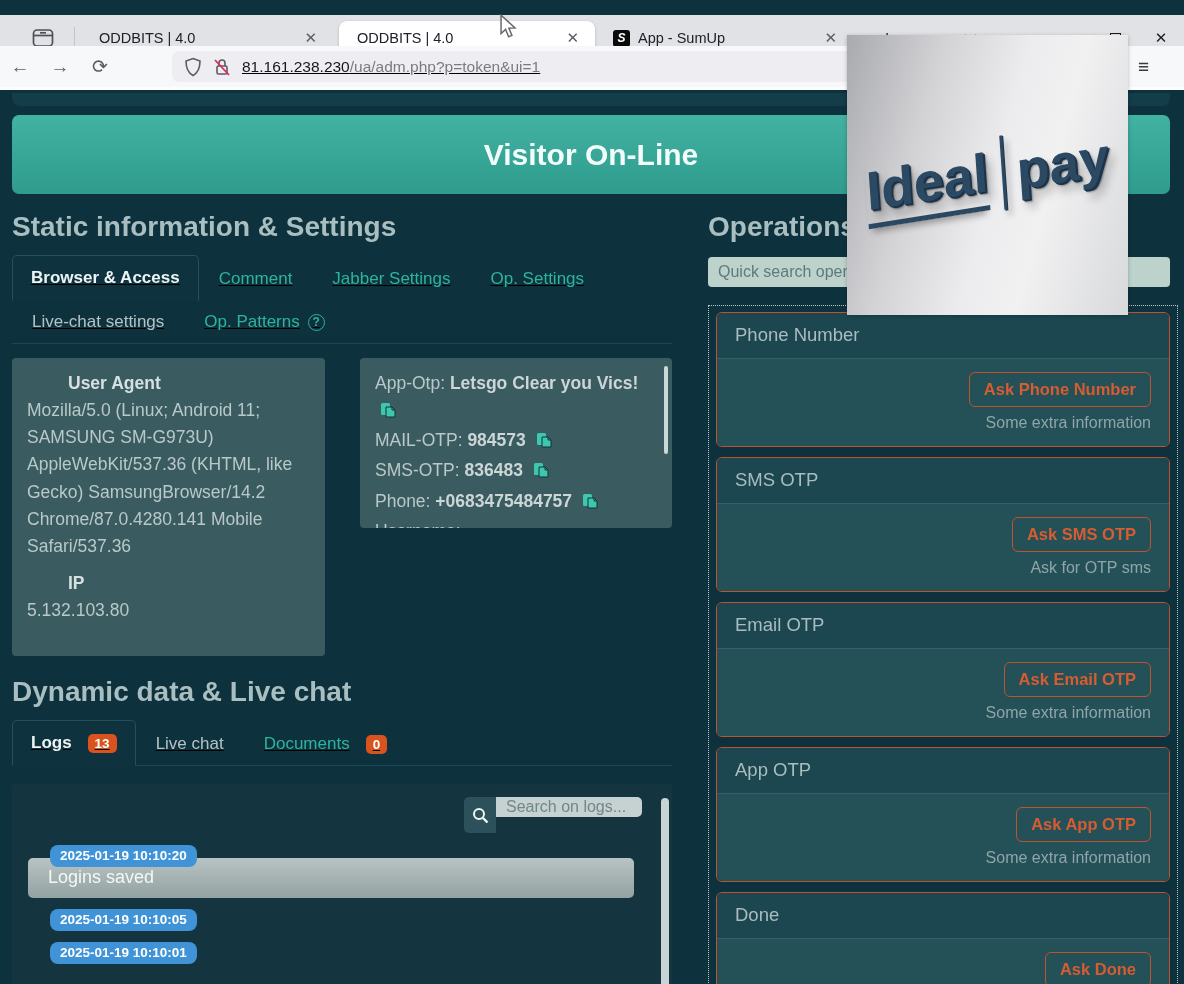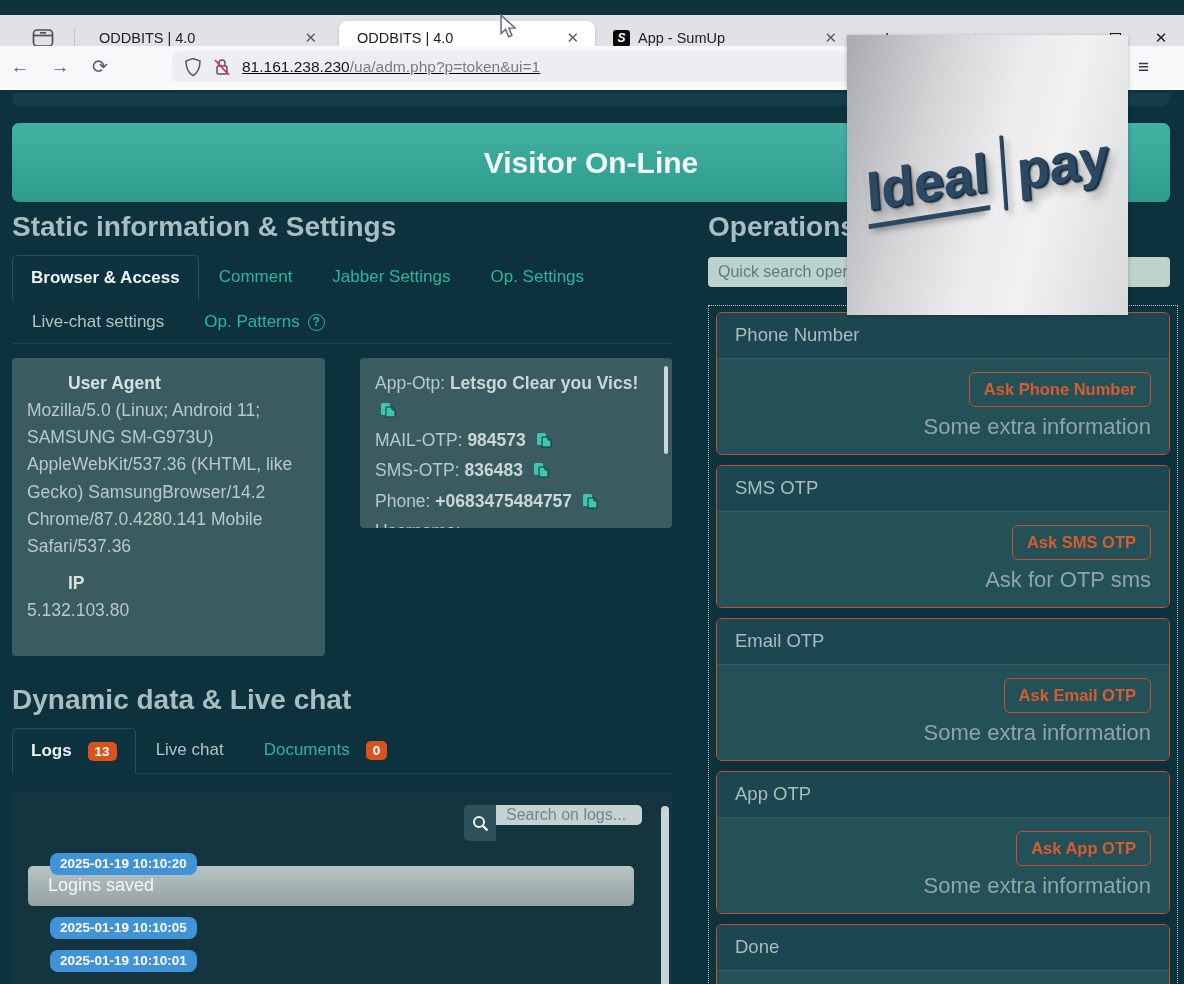--- a/index.html
+++ b/index.html
@@ -26,68 +26,68 @@
   .nav-icon { color:#9a9aa2; font-size:19px; width:40px; text-align:center; }
   .nav-icon.enabled { color:#5b5b66; }
   .urlbar { margin-left:52px; width:952px; height:31px; background:#eeeef2; border-radius:7px; display:flex; align-items:center; padding:0 12px;text-decoration:underline; }
   .url-text { font-size:15.5px; margin-left:10px; color:#16161c; }
   .url-text .path { color:#7a7a84; }
   .hamburger { margin-left:14px; color:#3a3a44; font-size:19px; letter-spacing:0; }
 
   
   .page { position:absolute; left:0; top:93px; width:1184px; height:891px; background:#0e323d; overflow:hidden; }
   .partial-strip { position:absolute; left:12px; top:0; width:1158px; height:13px; background:#123d49; border-radius:0 0 8px 8px; }
-  .banner { position:absolute; left:12px; top:30px; width:1158px; height:79px; border-radius:7px; background:linear-gradient(#42b2a2,#2f9c8d); display:flex; align-items:center; justify-content:center; }
+  .banner { position:absolute; left:12px; top:22px; width:1158px; height:79px; border-radius:7px; background:linear-gradient(#42b2a2,#2f9c8d); display:flex; align-items:center; justify-content:center; }
   .banner-title { color:#f2fcfa; font-size:30px; font-weight:700; }
 
   .left-col  { position:absolute; left:12px;  top:118px; width:660px; }
   .right-col { position:absolute; left:708px; top:118px; width:470px; }
 
   h1.section { color:#a9bec0; font-size:28px; font-weight:600; margin-bottom:12px; white-space:nowrap; }
 
-  .tabs { display:flex; flex-wrap:wrap; align-items:flex-start; border-bottom:1px solid #1c4852; }
+  .tabs { display:flex; flex-wrap:wrap; align-items:flex-end; border-bottom:1px solid #1c4852;text-decoration:underline; }
   .tab-item { display:flex; align-items:center; font-size:17px; padding:12px 18px; margin-bottom:-1px; white-space:nowrap; }
   .tab-item.active { color:#eef4f4; font-weight:700; background:#0e333e; border:1px solid #24515b; border-bottom:1px solid #0e333e; border-radius:5px 5px 0 0; }
   .tab-item.link  { color:#2eb39d; padding:12px 20px; }
   .tab-item.muted { color:#b3c3c4; padding:12px 20px; }
   .badge { background:#d9531e; color:#ffffff; font-size:13.5px; font-weight:700; border-radius:5px; padding:2px 7px; margin-left:16px; }
   .help-circle { width:17px; height:17px; border:1.6px solid #2eb39d; border-radius:50%; color:#2eb39d; font-size:12px; font-weight:700; display:inline-flex; align-items:center; justify-content:center; margin-left:8px; }
 
   .info-row { display:flex; gap:35px; margin-top:14px; }
   .info-box { background:#3a5c61; border-radius:4px; padding:12px 15px; color:#b9c8c8; font-size:17.5px; line-height:1.55; position:relative; }
   .info-box .lbl { color:#d6e0e0; font-weight:700;margin-left:41px; }
   .ua-box { width:313px; min-height:298px; }
   .otp-box { width:312px; height:170px; overflow:hidden; }
   .otp-row { margin:0; }
   .otp-row b { color:#ccd6d6; }
   .copy-icon { display:inline-block; vertical-align:-3px; margin-left:5px; }
   .v-scroll { position:absolute; background:#ccd7d7; border-radius:2px; }
 
-  .dyn-head { margin-top:28px; }
+  .dyn-head { margin-top:20px; }
 
   .logs-panel { margin-top:18px; background:#143540; border-radius:4px; padding:13px 16px 20px; position:relative; height:230px; }
   .search-row { display:flex; justify-content:flex-end; margin-right:14px; }
   .search-btn { width:32px; height:36px; background:#2c515a; border-radius:5px 0 0 5px; display:flex; align-items:center; justify-content:center; }
   .search-input { width:146px; height:20px; border:none; background:#c6d1d1; border-radius:0 5px 5px 0; font-size:16px; color:#34494b; padding:0 10px; font-family:"Liberation Sans", sans-serif; }
   .search-input::placeholder { color:#728788; }
   .logs-scroll { position:absolute; right:3px; top:14px; width:8px; height:210px; background:#c9d4d4; border-radius:4px; }
   .log-list { margin-top:12px; margin-right:22px; }
   .log-entry { margin-bottom:11px; }
   .log-time { display:inline-block; margin-left:22px; background:#3f93d6; color:#ffffff; font-weight:700; font-size:13.5px; padding:3px 10px 4px; border-radius:8px; position:relative; z-index:2; }
   .log-bar { margin-top:-9px; background:linear-gradient(#b9c3c3,#93a2a2); border-radius:5px; padding:9px 20px 10px; color:#f2f7f7; font-size:18px; min-height:38px; }
 
   .quick-search { width:462px; height:30px; border:none; background:#bed2cc; border-radius:4px; font-size:16px; color:#3c5a5c; padding:0 10px; margin-top:2px; font-family:"Liberation Sans", sans-serif; }
   .quick-search::placeholder { color:#5d7a7c; }
 
   .ops-panel { margin-top:18px; border:1px dotted #b9c6c6; padding:6px 7px; display:flex; flex-direction:column; gap:10px; }
   .op-card { border:1.5px solid #c2512f; border-radius:6px; overflow:hidden; }
   .op-title { background:#1c4751; color:#a9bcbe; font-size:18.5px; padding:11px 18px 12px; border-bottom:1px solid #35606a; }
   .op-body { background:#245058; padding:13px 18px 14px; text-align:right; }
   .op-btn { display:inline-block; border:1.5px solid #c2512f; border-radius:6px; background:transparent; color:#d65c31; font-weight:700; font-size:16.5px; padding:7px 14px; font-family:"Liberation Sans", sans-serif; }
-  .op-caption { color:#8fa6a8; font-size:22px; margin-top:7px; }
+  .op-caption { color:#8fa6a8; font-size:16px; margin-top:7px; }
 
   
   .overlay-img { position:absolute; left:847px; top:35px; width:281px; height:280px; z-index:60;
     background:linear-gradient(105deg,#a9aaae 0%,#d3d3d6 28%,#ececee 52%,#f1f1f2 68%,#d8d9db 100%);
     box-shadow:0 1px 4px rgba(0,0,0,.25); display:flex; align-items:center; justify-content:center; }
   .logo-wrap { transform:rotate(-9deg) skewX(-5deg); color:#2c4964; font-weight:700; font-size:54px; display:flex; align-items:center;
     text-shadow:1px 1px 0 #1d3349, 2px 2px 0 #1d3349, 3px 3px 2px rgba(0,0,0,.35), 6px 9px 10px rgba(0,0,0,.25); }
   .logo-left { border-bottom:5px solid #2c4964; padding-bottom:2px; box-shadow:0 8px 6px -4px rgba(0,0,0,.3); }
   .logo-bar { width:3px; height:74px; background:#2c4964; margin:0 12px 0 14px; box-shadow:1px 1px 0 #1d3349, 4px 6px 6px rgba(0,0,0,.3); }
 

